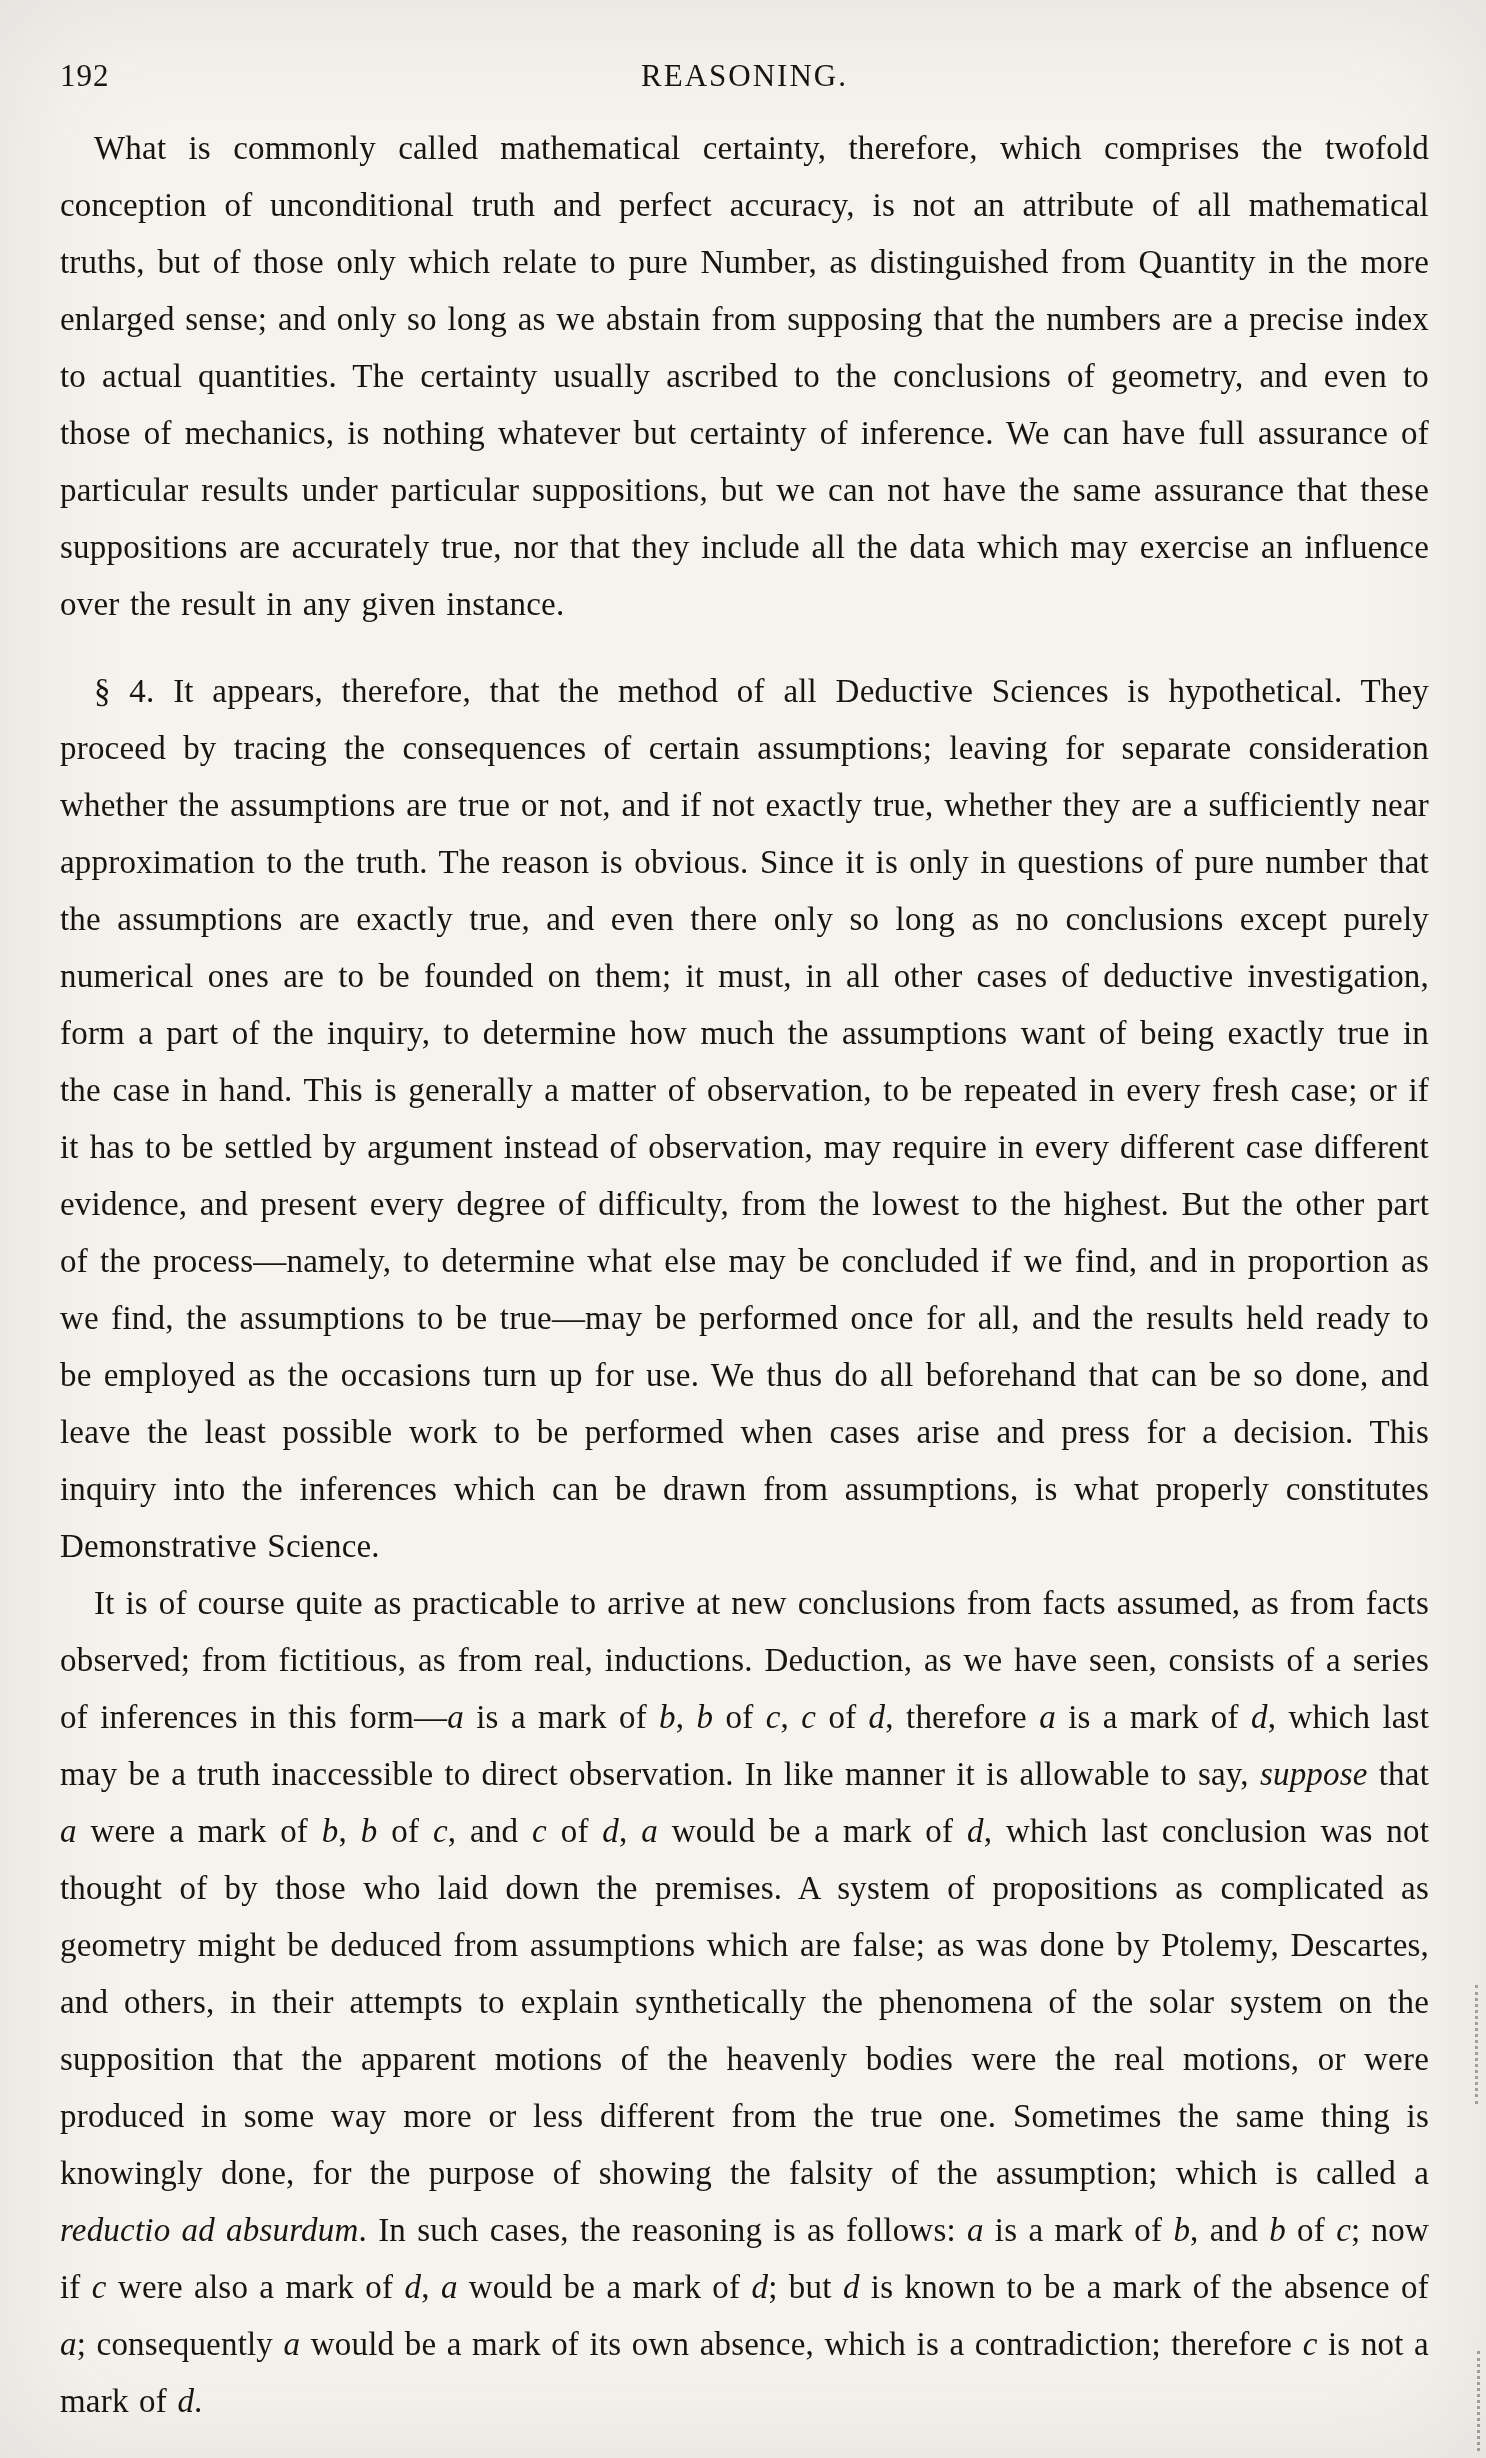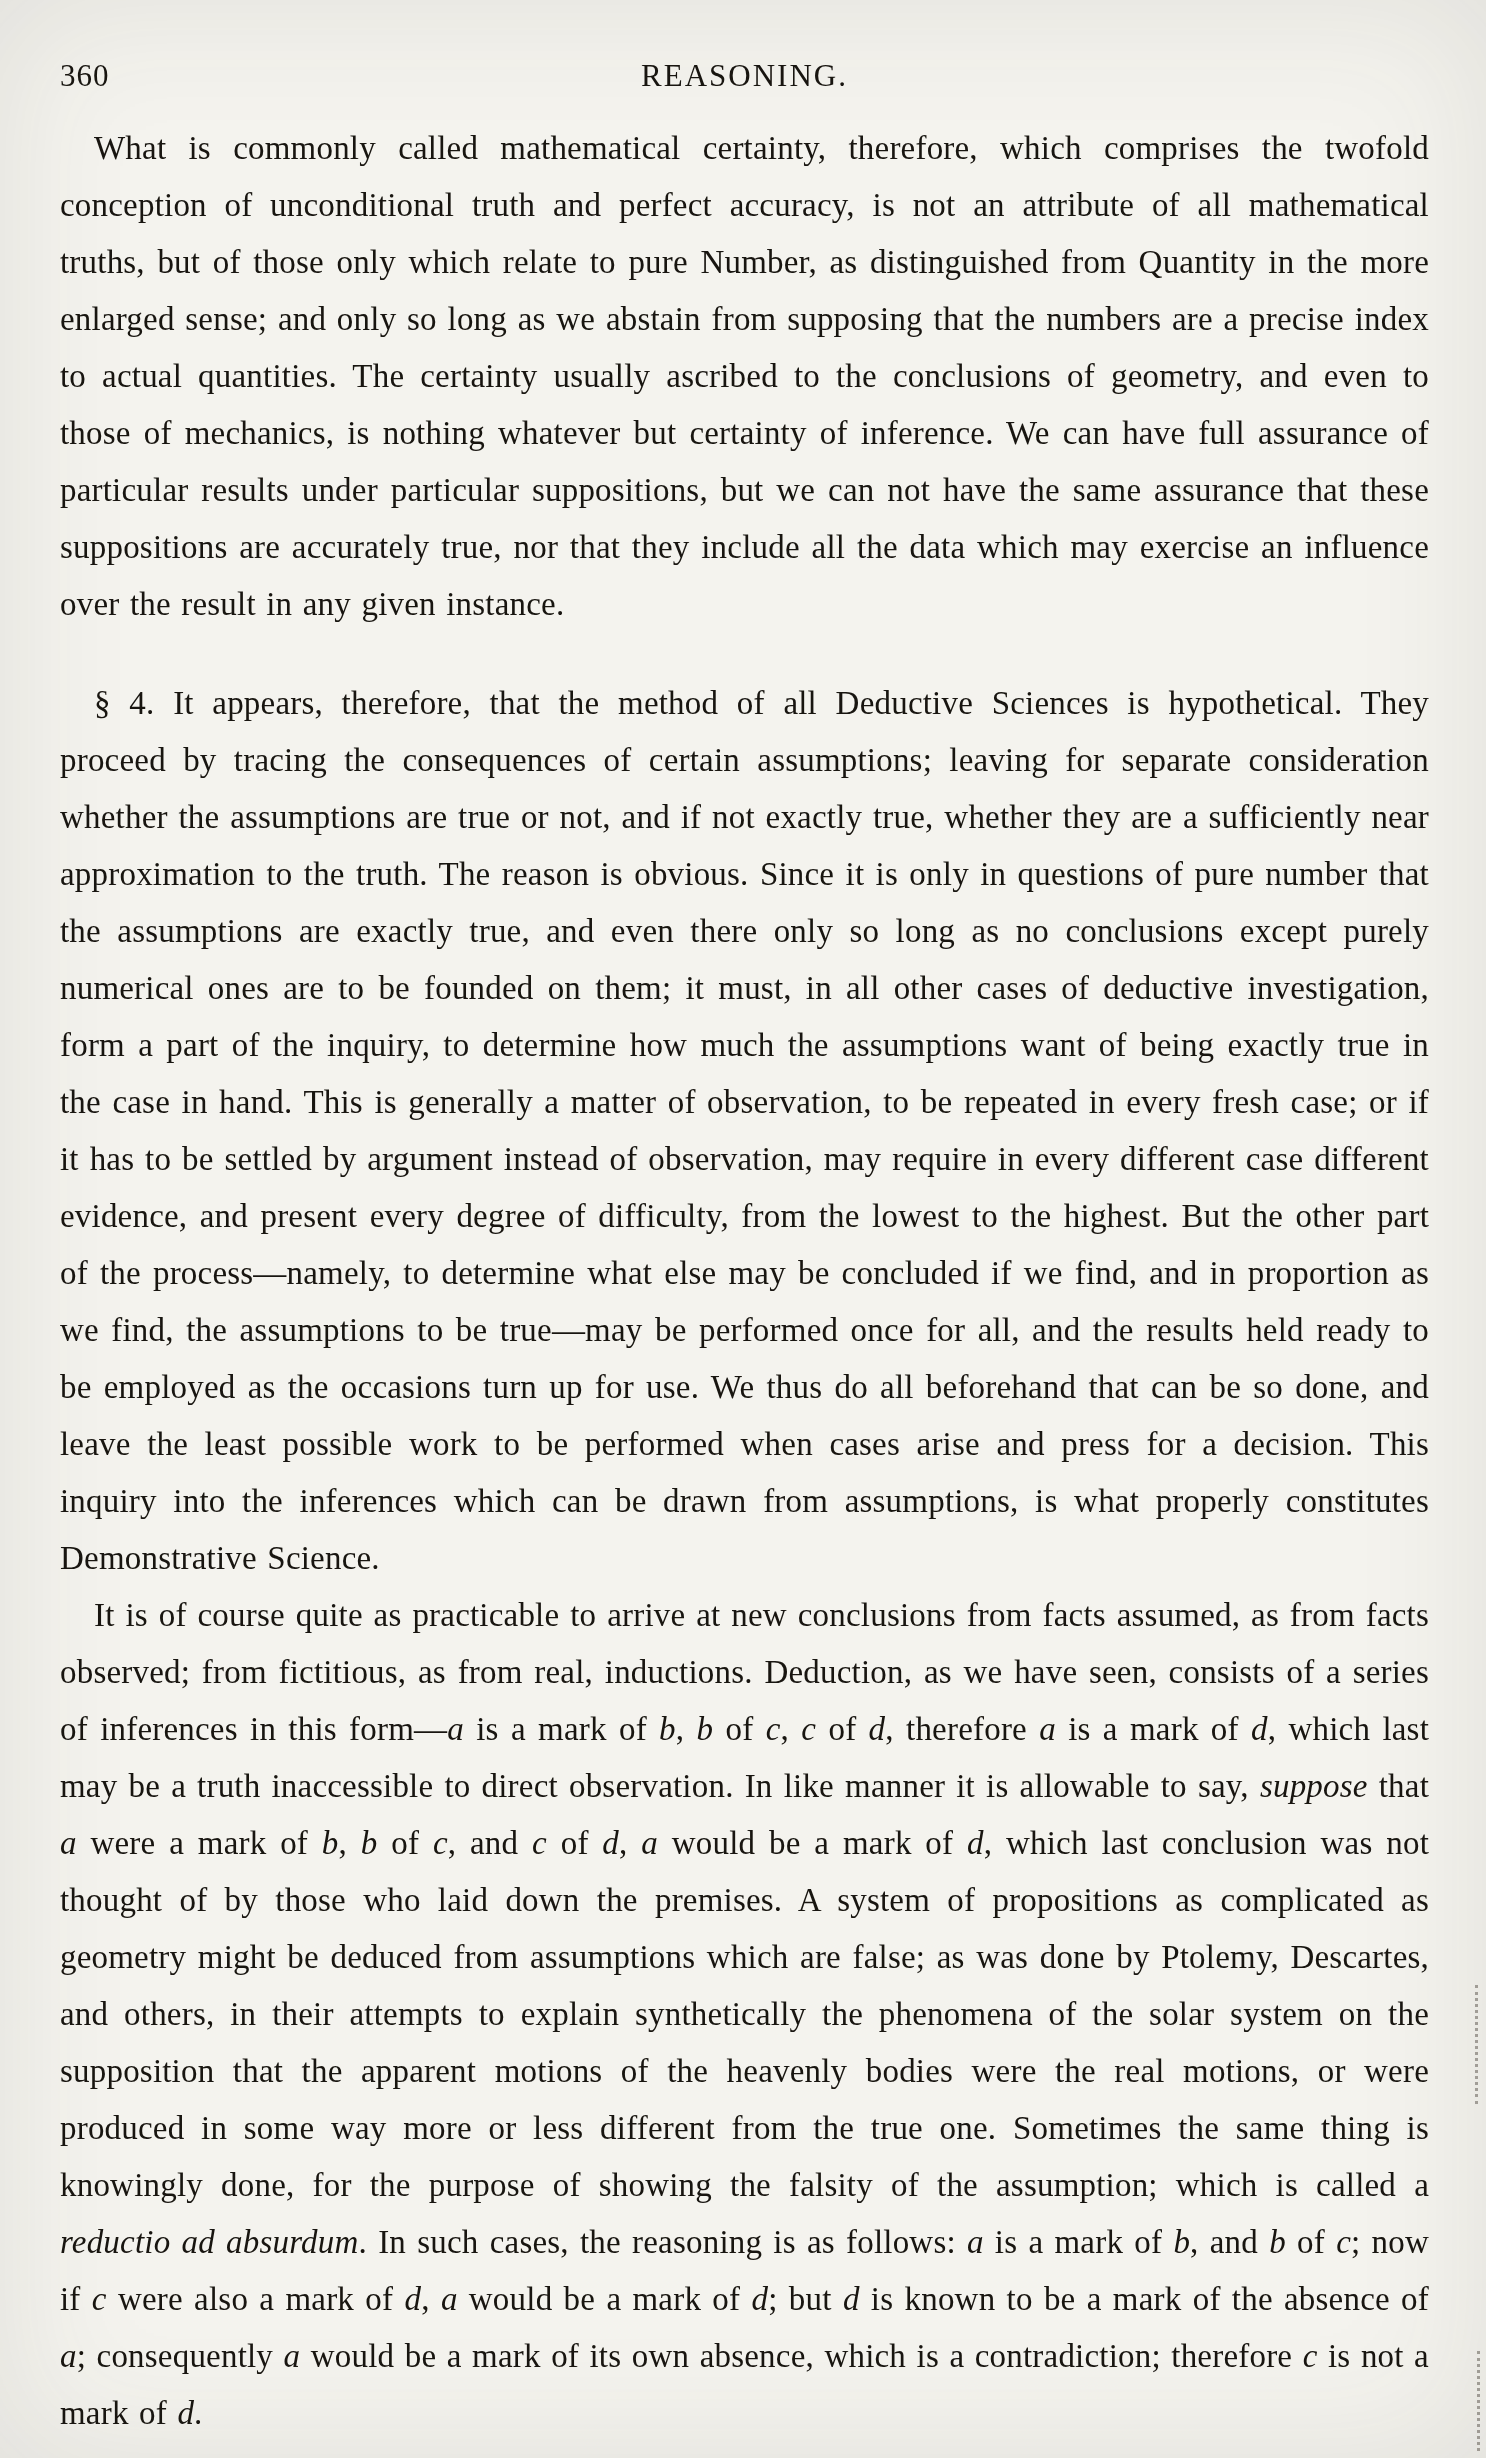--- a/index.html
+++ b/index.html
@@ -40,40 +40,40 @@
   .para {
     margin: 0;
     font-size: 33px;
     line-height: 57px;
     text-align: justify;
     text-indent: 34px;
     letter-spacing: 0.2px;
     word-spacing: 2px;
   }
   .section-start {
-    margin-top: 42px;
+    margin-top: 30px;
   }
   .para em {
     font-style: italic;
   }
   .artifact {
     position: absolute;
     width: 0;
     border-left: 3px dotted rgba(70,64,55,0.45);
   }
   .artifact-1 { right: 9px; top: 1985px; height: 119px; }
   .artifact-2 { right: 7px; bottom: 8px; height: 100px; }
 </style>
 </head>
 <body>
 
 <div class="page">
 
   <div class="running-head">
-    <span class="page-number">360</span>
+    <span class="page-number">192</span>
     <span class="header-title">REASONING.</span>
     <span class="header-spacer"></span>
   </div>
 
   <div class="text-block">
     <p class="para"><span>What is commonly called mathematical certainty, therefore, which comprises the twofold conception of unconditional truth and perfect accuracy, is not an attribute of all mathematical truths, but of those only which relate to pure Number, as distinguished from Quantity in the more enlarged sense; and only so long as we abstain from supposing that the numbers are a precise index to actual quantities.  The certainty usually ascribed to the conclusions of geometry, and even to those of mechanics, is nothing whatever but certainty of inference.  We can have full assurance of particular results under particular suppositions, but we can not have the same assurance that these suppositions are accurately true, nor that they include all the data which may exercise an influence over the result in any given instance.</span></p>
     <p class="para section-start"><span>§ 4.  It appears, therefore, that the method of all Deductive Sciences is hypothetical.  They proceed by tracing the consequences of certain assumptions; leaving for separate consideration whether the assumptions are true or not, and if not exactly true, whether they are a sufficiently near approximation to the truth.  The reason is obvious.  Since it is only in questions of pure number that the assumptions are exactly true, and even there only so long as no conclusions except purely numerical ones are to be founded on them; it must, in all other cases of deductive investigation, form a part of the inquiry, to determine how much the assumptions want of being exactly true in the case in hand.  This is generally a matter of observation, to be repeated in every fresh case; or if it has to be settled by argument instead of observation, may require in every different case different evidence, and present every degree of difficulty, from the lowest to the highest.  But the other part of the process—namely, to determine what else may be concluded if we find, and in proportion as we find, the assumptions to be true—may be performed once for all, and the results held ready to be employed as the occasions turn up for use.  We thus do all beforehand that can be so done, and leave the least possible work to be performed when cases arise and press for a decision.  This inquiry into the inferences which can be drawn from assumptions, is what properly constitutes Demonstrative Science.</span></p>
     <p class="para"><span>It is of course quite as practicable to arrive at new conclusions from facts assumed, as from facts observed; from fictitious, as from real, inductions.  Deduction, as we have seen, consists of a series of inferences in this form—</span><em>a</em><span> is a mark of </span><em>b</em><span>, </span><em>b</em><span> of </span><em>c</em><span>, </span><em>c</em><span> of </span><em>d</em><span>, therefore </span><em>a</em><span> is a mark of </span><em>d</em><span>, which last may be a truth inaccessible to direct observation.  In like manner it is allowable to say, </span><em>suppose</em><span> that </span><em>a</em><span> were a mark of </span><em>b</em><span>, </span><em>b</em><span> of </span><em>c</em><span>, and </span><em>c</em><span> of </span><em>d</em><span>, </span><em>a</em><span> would be a mark of </span><em>d</em><span>, which last conclusion was not thought of by those who laid down the premises.  A system of propositions as complicated as geometry might be deduced from assumptions which are false; as was done by Ptolemy, Descartes, and others, in their attempts to explain synthetically the phenomena of the solar system on the supposition that the apparent motions of the heavenly bodies were the real motions, or were produced in some way more or less different from the true one.  Sometimes the same thing is knowingly done, for the purpose of showing the falsity of the assumption; which is called a </span><em>reductio ad absurdum</em><span>.  In such cases, the reasoning is as follows: </span><em>a</em><span> is a mark of </span><em>b</em><span>, and </span><em>b</em><span> of </span><em>c</em><span>; now if </span><em>c</em><span> were also a mark of </span><em>d</em><span>, </span><em>a</em><span> would be a mark of </span><em>d</em><span>; but </span><em>d</em><span> is known to be a mark of the absence of </span><em>a</em><span>; consequently </span><em>a</em><span> would be a mark of its own absence, which is a contradiction; therefore </span><em>c</em><span> is not a mark of </span><em>d</em><span>.</span></p>
   </div>
 

